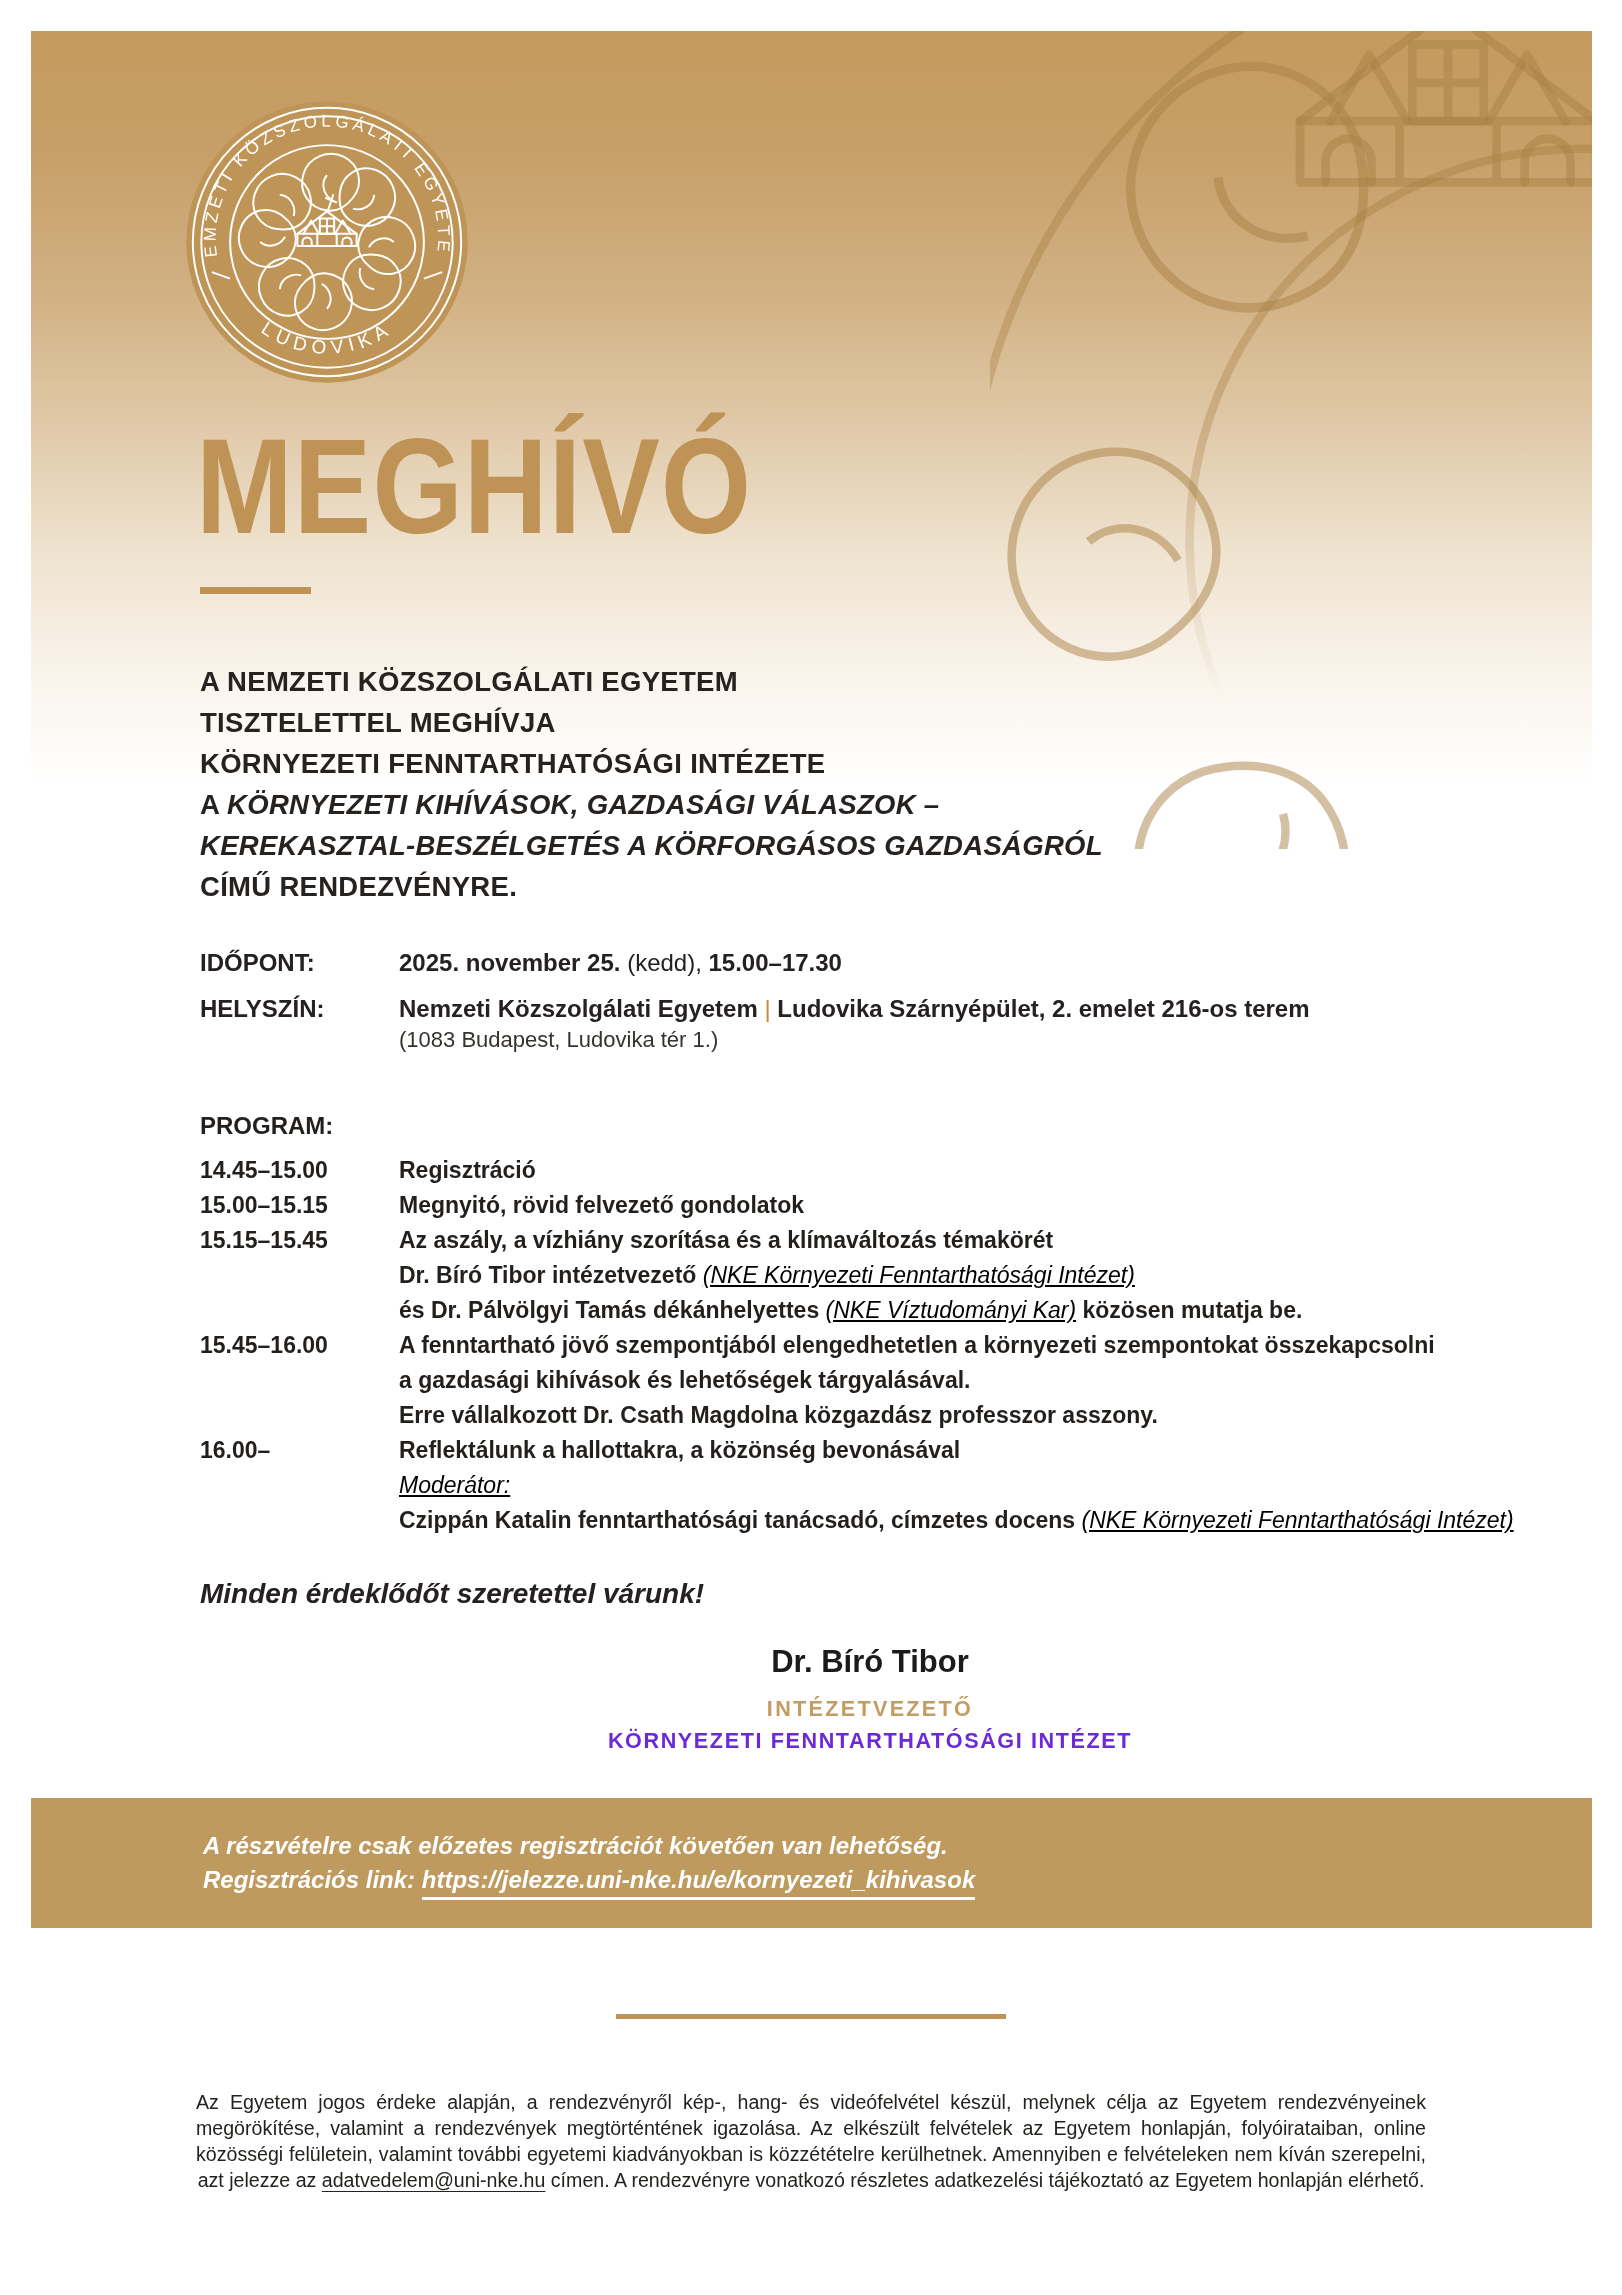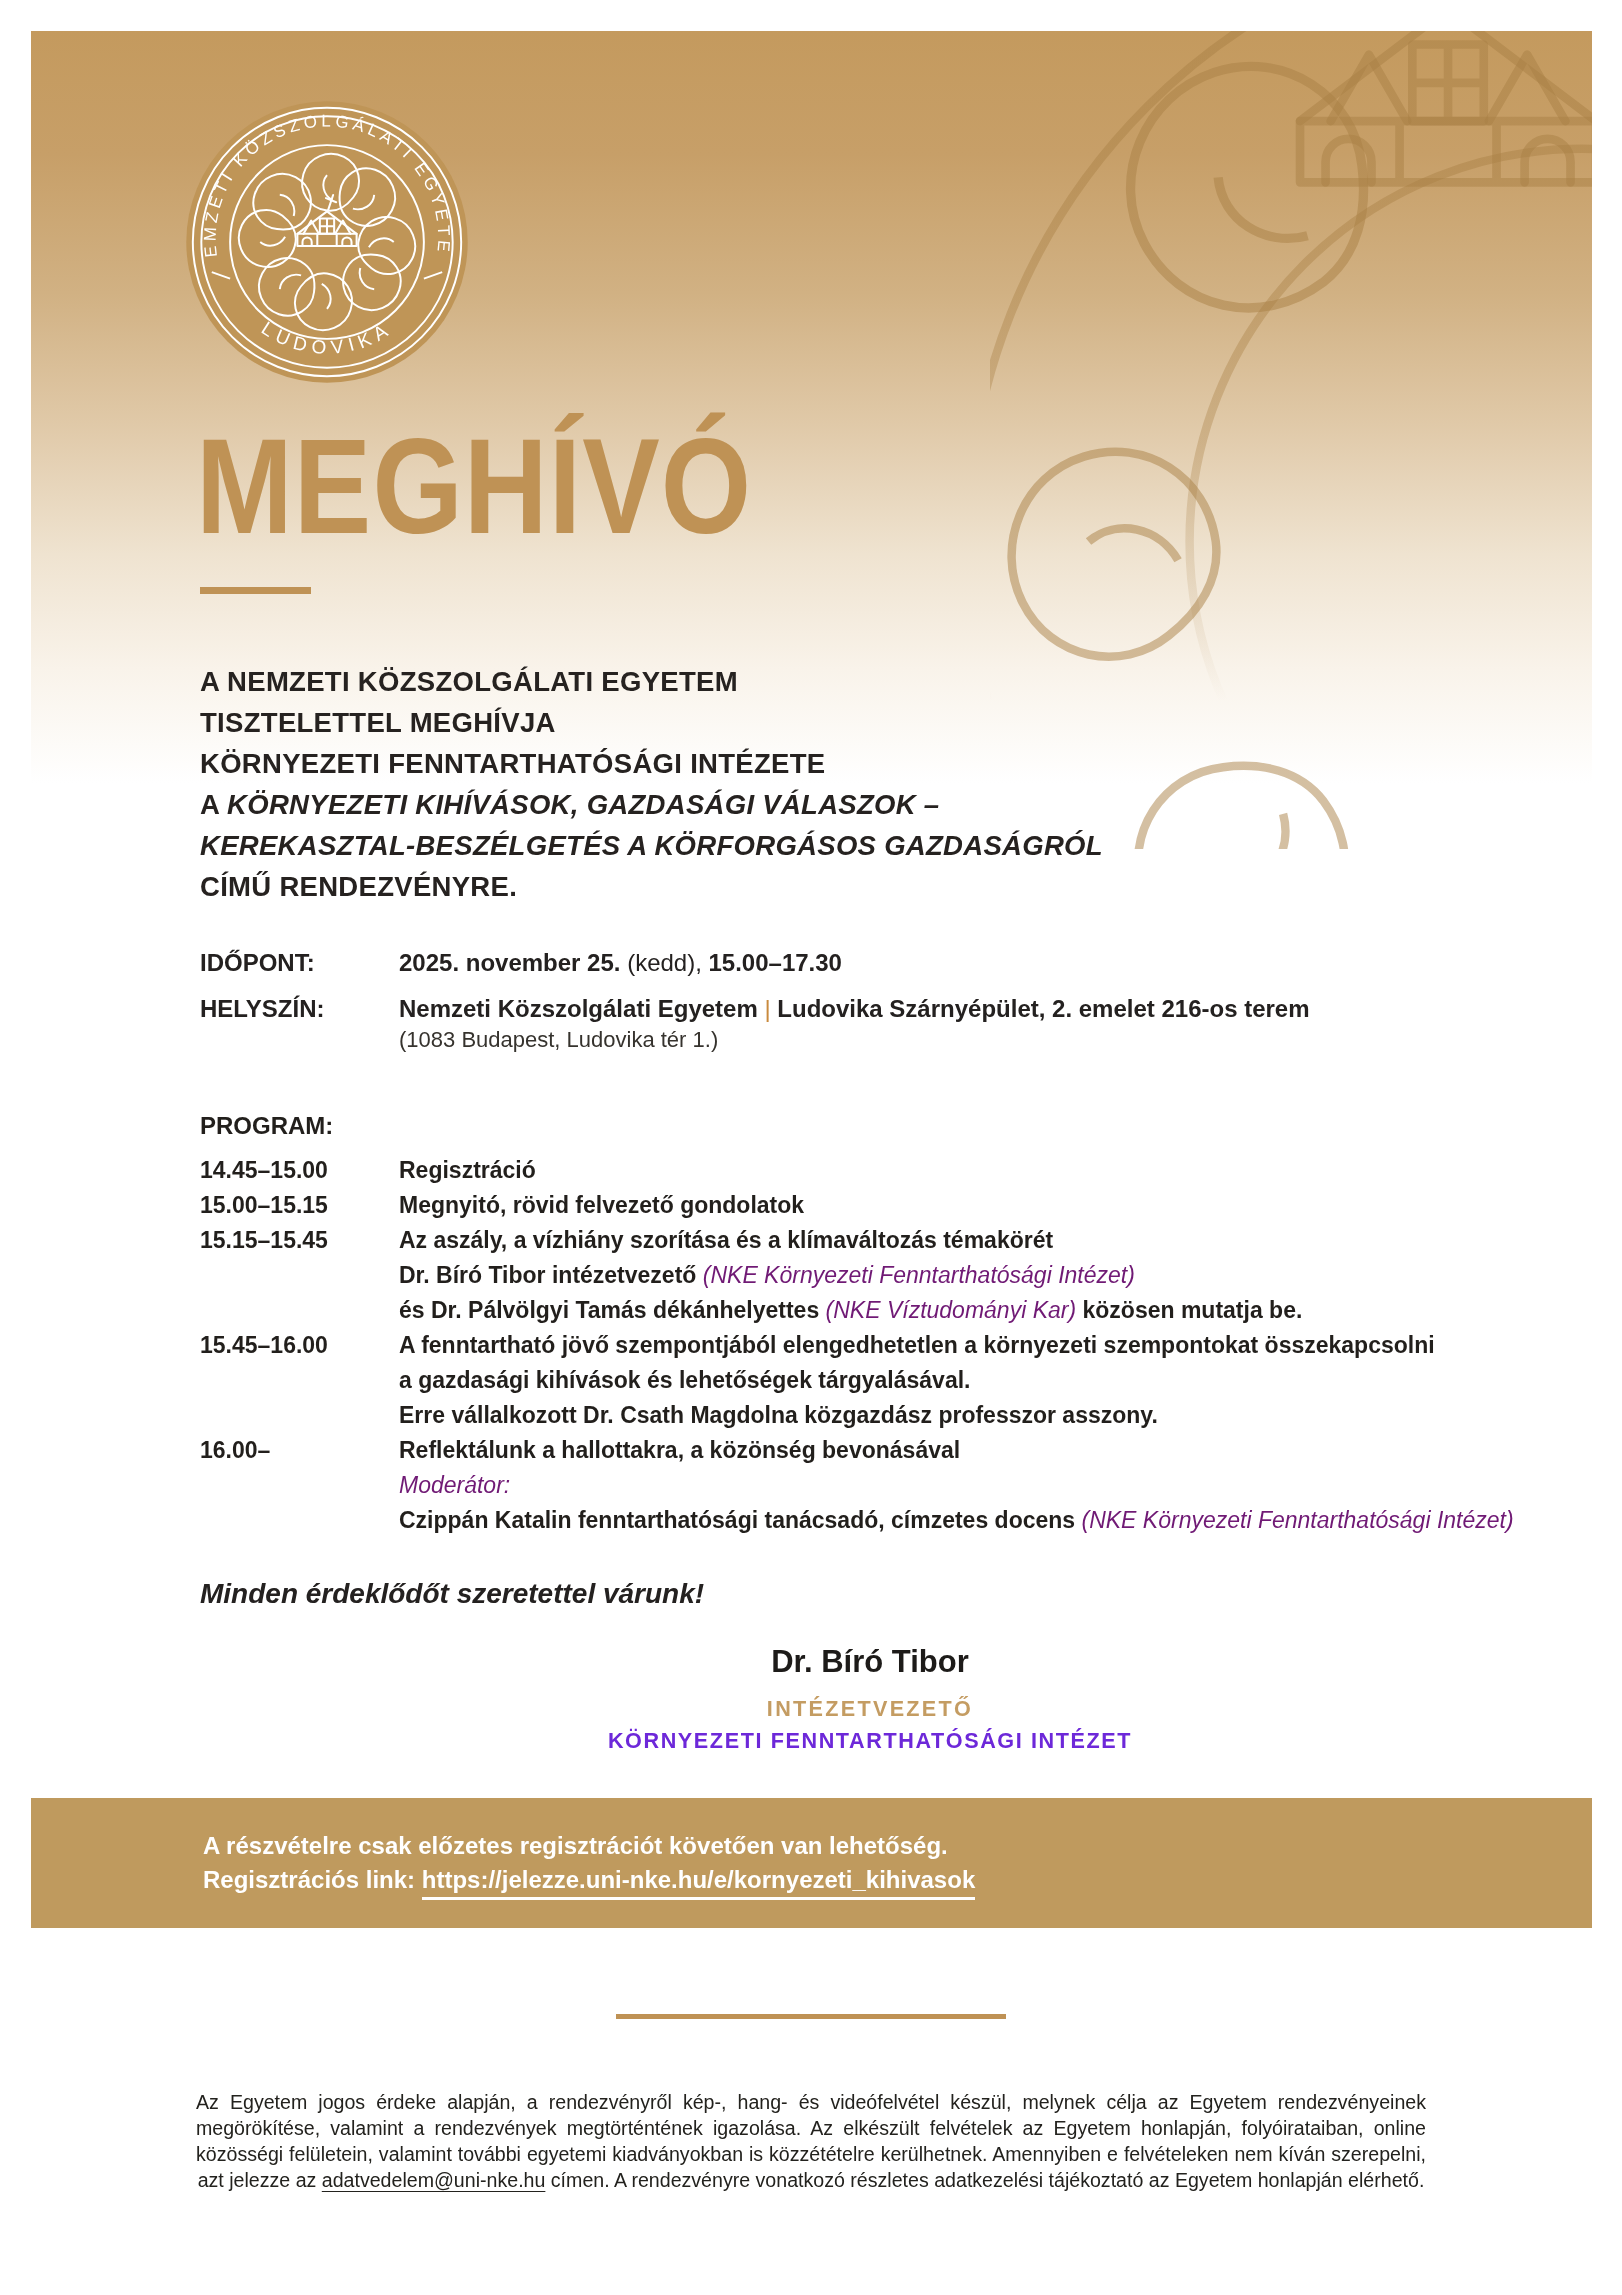--- a/index.html
+++ b/index.html
@@ -40,32 +40,32 @@
   .p-lines{white-space:nowrap;}
   
   .closing{position:absolute;left:200px;top:1578px;font-size:28px;font-weight:700;font-style:italic;color:#242120;}
   .signature{position:absolute;left:543px;top:1644px;width:654px;text-align:center;}
   .sig-name{font-size:31px;font-weight:700;color:#1d1b19;}
   .sig-role{margin-top:15.7px;font-size:21.6px;font-weight:700;letter-spacing:2.3px;color:#c49c62;}
   .sig-org{margin-top:6.5px;font-size:21.6px;font-weight:700;letter-spacing:1.6px;color:#6d28d9;}
   
   .banner{position:absolute;left:31px;top:1798px;width:1561px;height:130px;background:#bf9a5e;}
   .banner-inner{position:absolute;left:172px;top:31px;color:#fff;
-                font-size:24px;font-weight:700;line-height:34px;}
+                font-size:24px;font-weight:700;font-style:italic;line-height:34px;}
   .banner-link{display:inline-block;line-height:1.15;border-bottom:3.3px solid #ffffff;
                padding-bottom:3.3px;color:#fff;}
   
   .divider{position:absolute;left:616px;top:2014px;width:390px;height:5.2px;background:#bf9255;}
   .legal{position:absolute;left:196px;top:2089px;width:1230px;margin:0;
          font-size:19.6px;line-height:26px;color:#23221e;
          text-align:justify;text-align-last:center;}
   
   .sg-b{font-weight:700;}
   .sg-r{font-weight:400;}
-  .sg-i{font-weight:400;font-style:italic;color:#701a75;}
+  .sg-i{font-weight:400;font-style:italic;color:#000000;text-decoration:underline;}
   .sg-bi{font-weight:700;font-style:italic;}
   .sg-gold{font-weight:400;color:#c98a3d;}
   .sg-ru{font-weight:400;text-decoration:underline;text-decoration-thickness:1.3px;text-underline-offset:3.9px;}
 </style>
 </head>
 <body>
 
 <svg width="0" height="0" style="position:absolute" aria-hidden="true">
   <defs>
     <path id="tear" fill="none" d="M 0 0 C -28 -4 -44 -30 -36 -56 C -28 -82 2 -94 26 -82 C 50 -70 56 -40 40 -20 C 30 -7 16 2 0 0 Z M 8 -16 C -6 -24 -10 -42 0 -54"></path>

